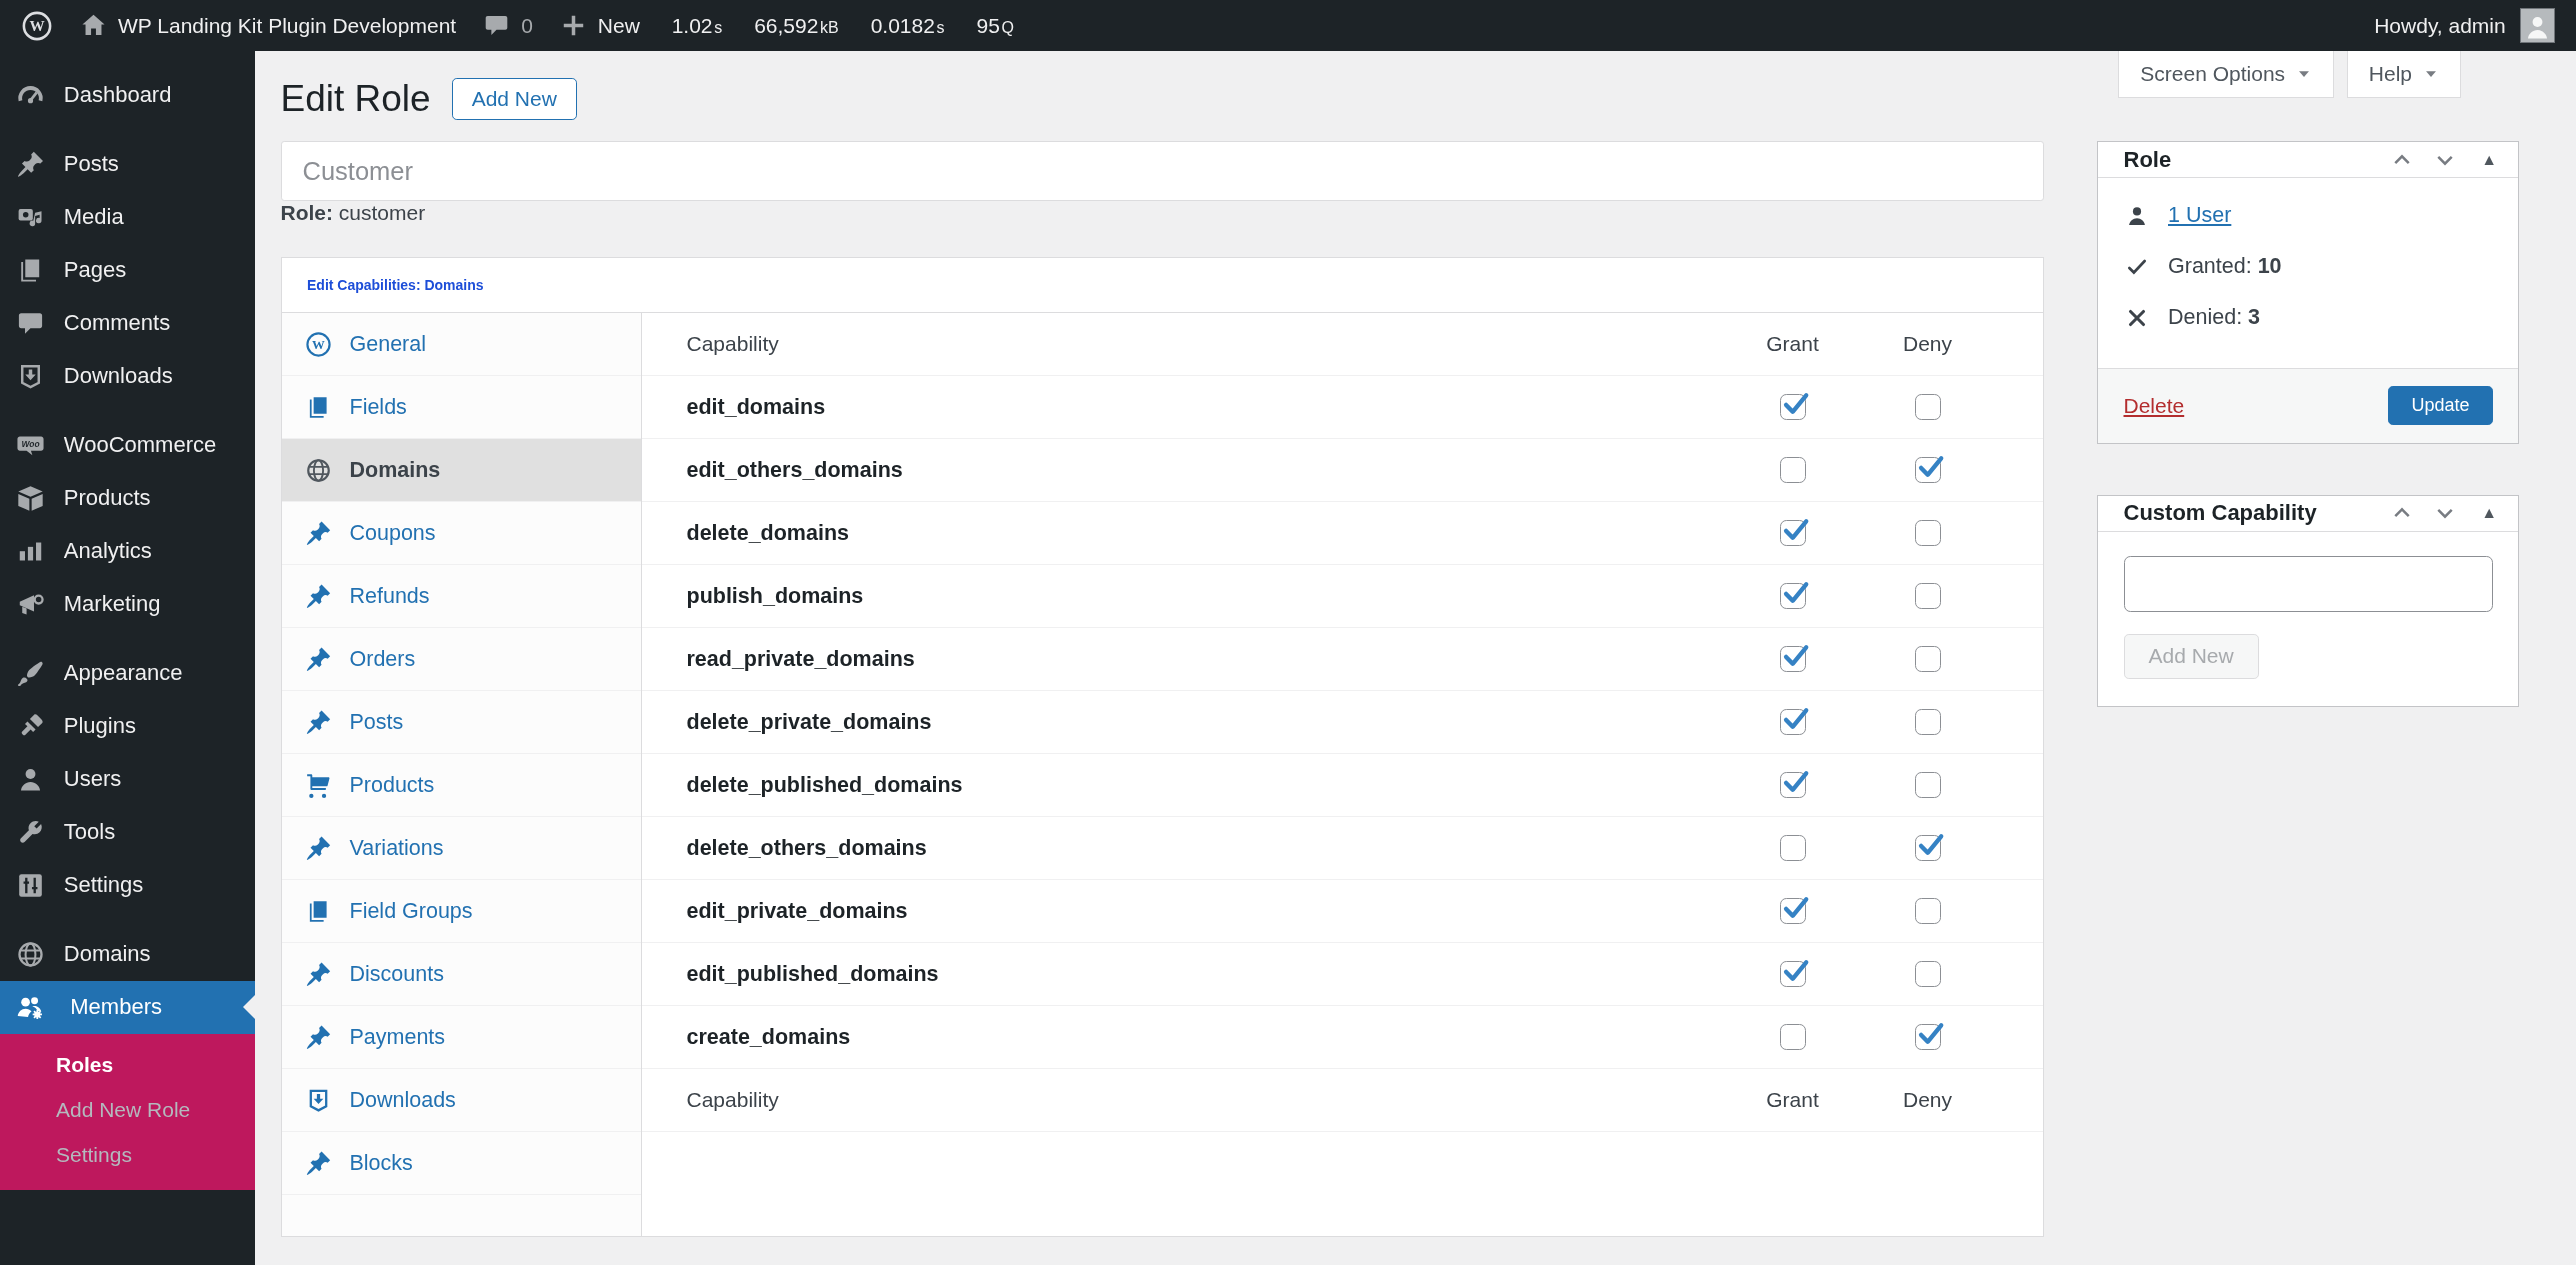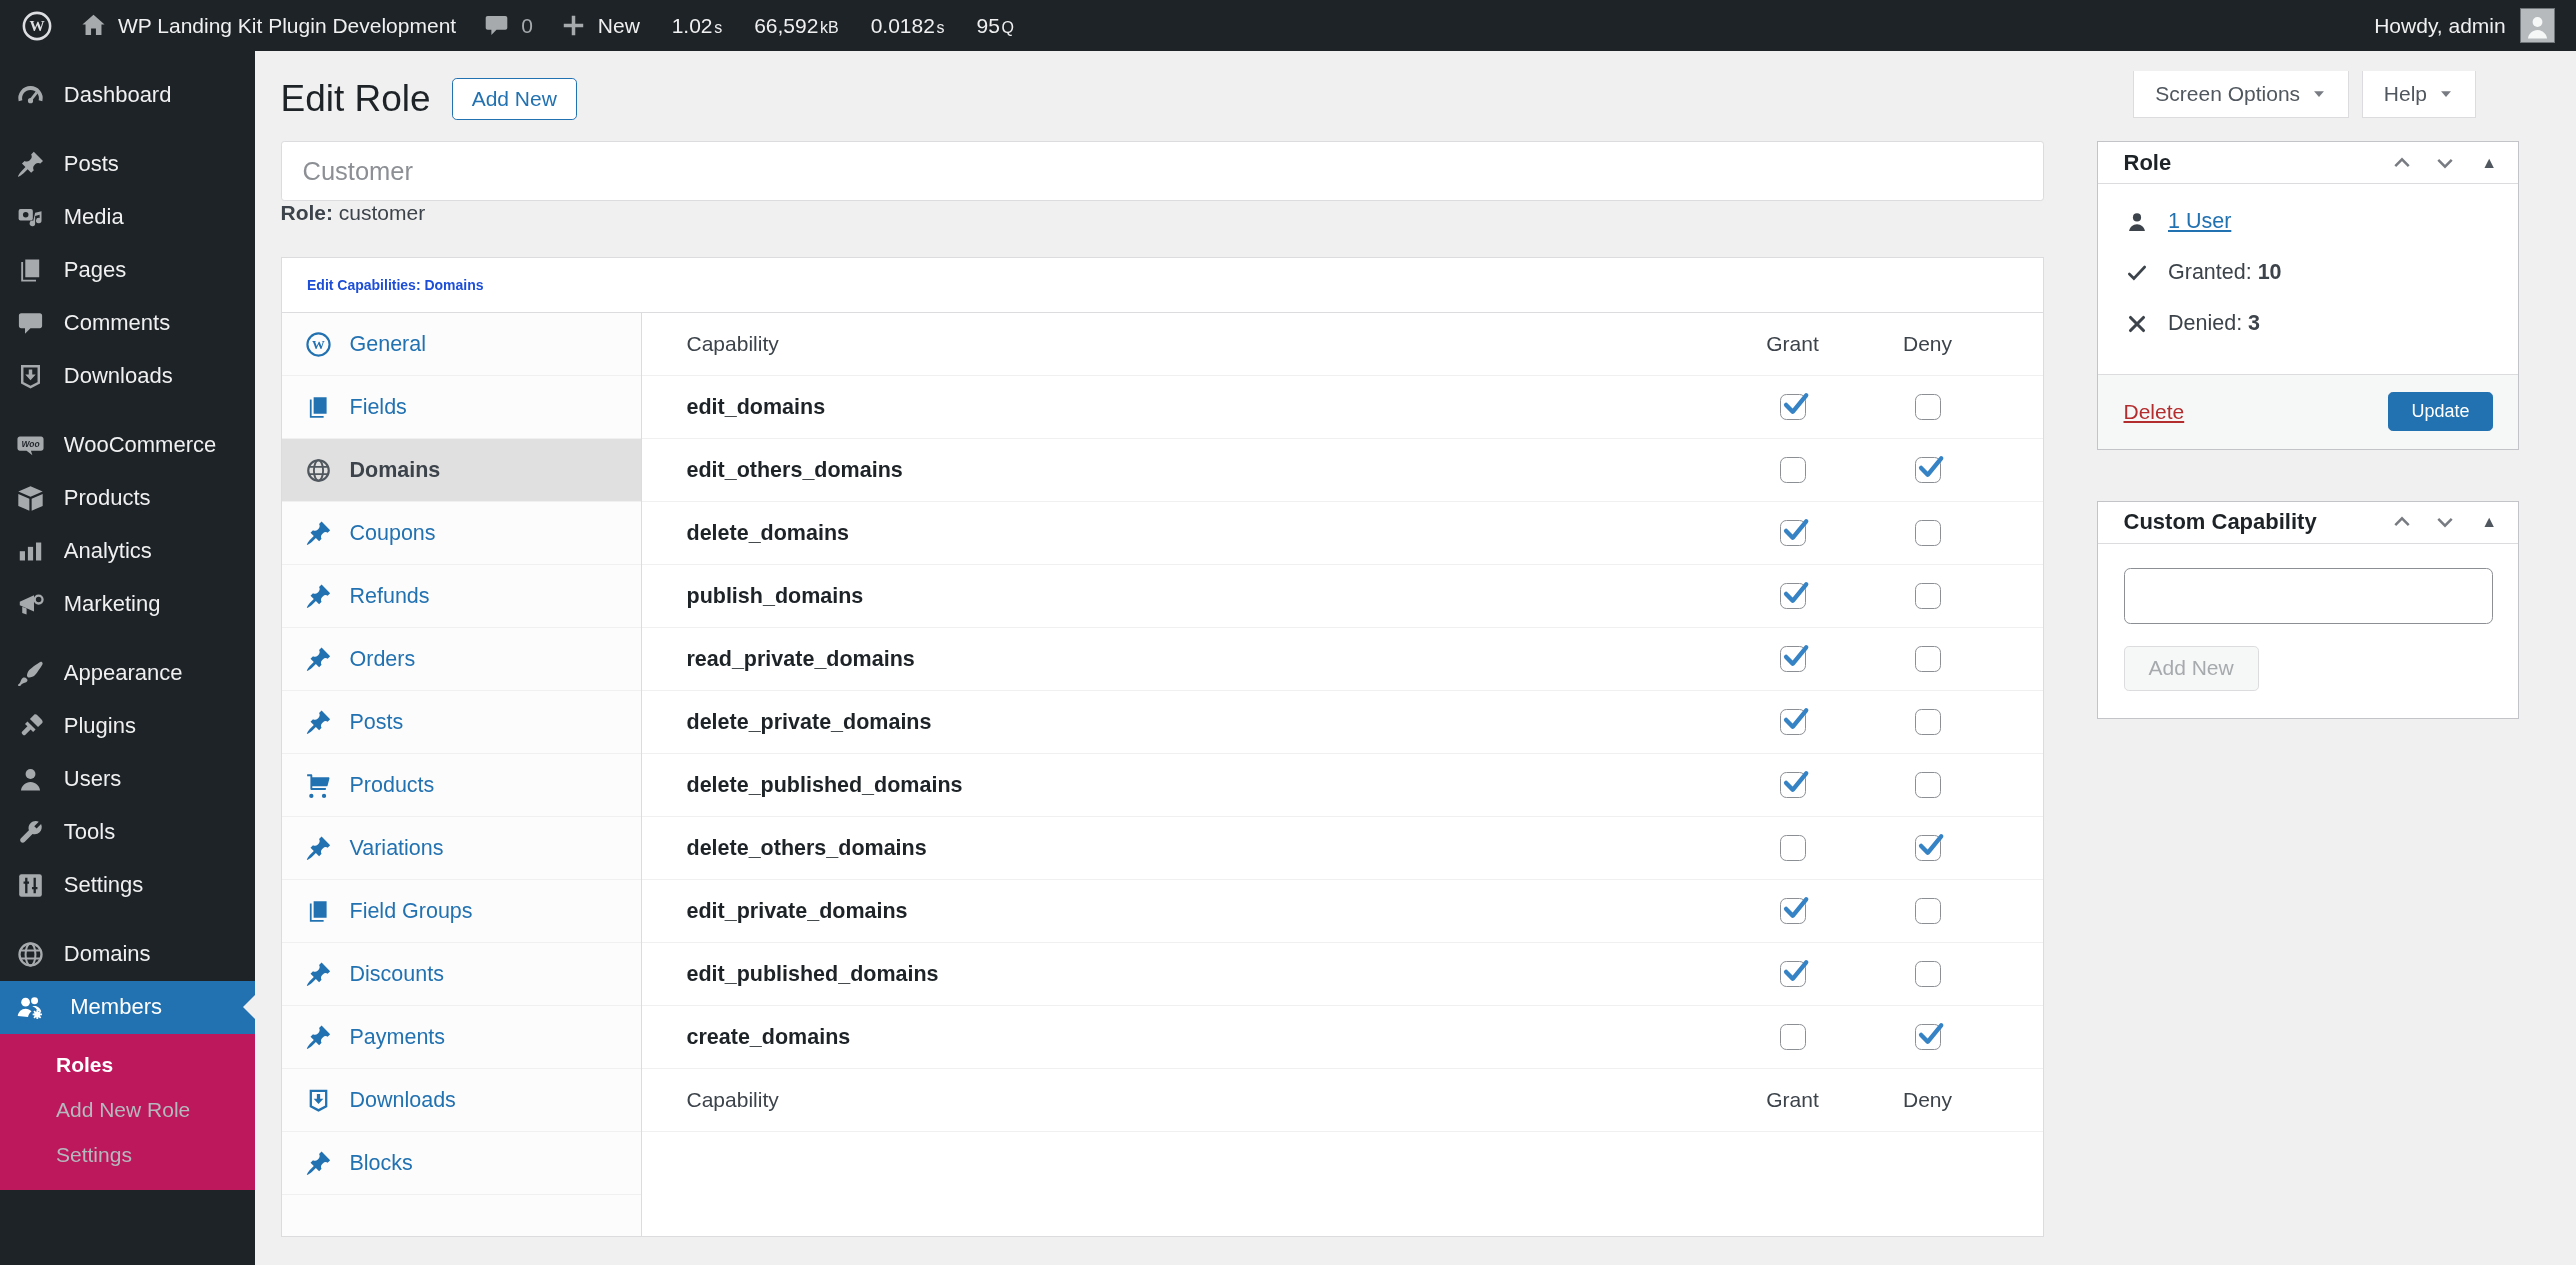--- a/index.html
+++ b/index.html
@@ -52,21 +52,21 @@
     border-top: 12px solid transparent; border-bottom: 12px solid transparent;
     border-right: 12px solid #f0f0f1;
   }
   .menu-sep { height: 16px; }
   .submenu { background: #be185d; padding: 9.6px 0 12.7px; }
   .submenu-item { padding: 10.3px 0 10.3px 56px; font-size: 21px; color: #b4b9be; cursor: pointer; }
   .submenu-item.current { color: #fff; font-weight: bold; }
 
   
   .content { position: absolute; left: 255px; top: 51px; right: 0; bottom: 0; padding: 0 57px 0 25.5px; }
-  .screen-tabs { position: absolute; top: 0; right: 100px; display: flex; gap: 12.7px; margin-top: 20px; }
+  .screen-tabs { position: absolute; top: 0; right: 115px; display: flex; gap: 12.7px; }
   .screen-tab {
     background: #fff; border: 1.6px solid #dcdcde; border-top: none;
     padding: 11px 21px; font-size: 21px; color: #50575e;
     display: flex; align-items: center; gap: 11px; cursor: pointer;
   }
   .screen-tab .caret { color: #787c82; display: flex; }
   .screen-tab .caret svg { width: 16px; height: 16px; }
 
   .title-row { margin-top: 27px; display: flex; align-items: center; gap: 21px; }
   .page-title { font-size: 37px; font-weight: normal; margin: 0; color: #1d2327; }
@@ -108,21 +108,21 @@
   .cap-name { font-weight: bold; font-size: 21.5px; color: #1d2327; }
   .cap-cell { width: 135px; display: flex; justify-content: center; }
   .checkbox {
     width: 26px; height: 26px; border: 1.6px solid #8c8f94; border-radius: 6.4px;
     background: #fff; position: relative; cursor: pointer; flex: none;
   }
   .checkbox svg { position: absolute; left: 0; top: -6.4px; width: 30px; height: 30px; color: #3582c4; }
 
   
   .metabox { background: #fff; border: 1.6px solid #c3c4c7; margin-bottom: 51px; }
-  .metabox-header { display: flex; align-items: center; height: 42px; padding: 0 21px 0 25.5px; border-bottom: 1.6px solid #dcdcde; }
+  .metabox-header { display: flex; align-items: center; height: 36px; padding: 0 21px 0 25.5px; border-bottom: 1.6px solid #dcdcde; }
   .metabox-title { flex: 1; font-size: 22px; font-weight: bold; color: #1d2327; }
   .mb-ctrl { color: #787c82; display: flex; align-items: center; cursor: pointer; margin-left: 19px; }
   .mb-ctrl svg { width: 24px; height: 24px; }
   .mb-toggle { color: #50575e; font-size: 16px; margin-left: 24px; cursor: pointer; }
   .metabox-body { padding: 24px 25.5px 12.7px; }
   .rb-row { display: flex; align-items: center; gap: 17.5px; margin-bottom: 24px; font-size: 21.5px; color: #3c434a; }
   .rb-icon { width: 27px; height: 27px; flex: none; color: #3c434a; display: flex; align-items: center; justify-content: center; }
   .rb-icon svg { width: 24px; height: 24px; }
   .user-link { color: #2271b1; text-decoration: underline; cursor: pointer; }
   .metabox-footer {

